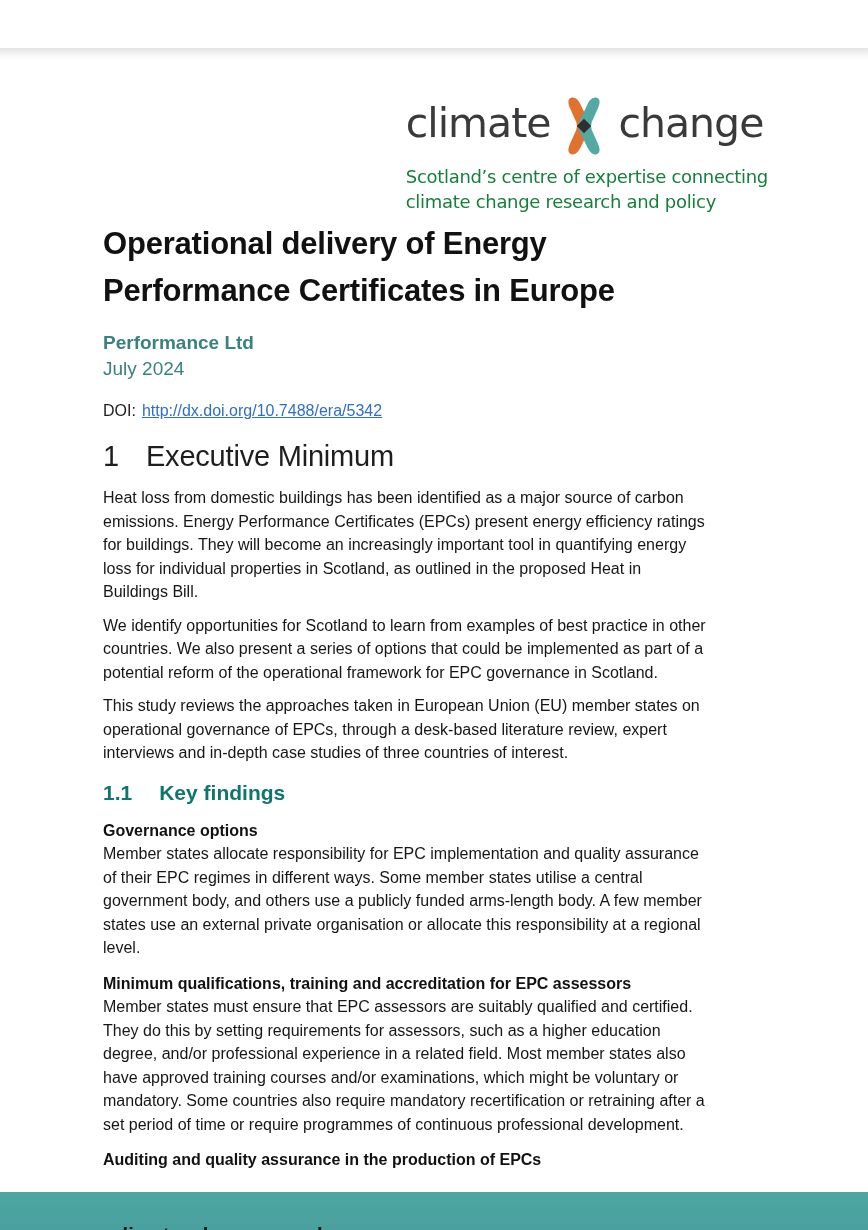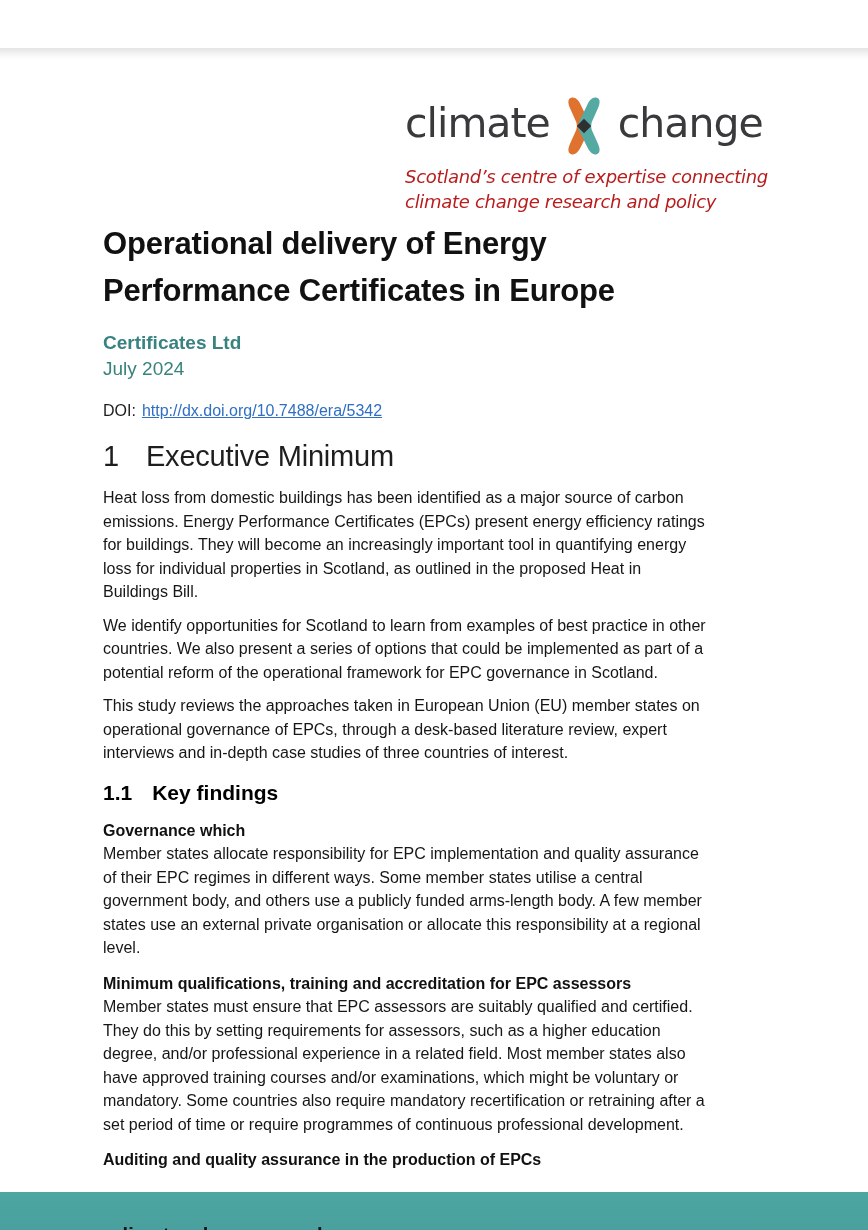--- a/index.html
+++ b/index.html
@@ -34,22 +34,21 @@
     color: #3a3a3c;
     line-height: 1;
   }
   .logo-x { width: 64px; height: 62px; margin: 0 2px; position: relative; top: 3px; }
   .tagline {
     margin-top: 10px;
     font-family: "DejaVu Sans", sans-serif;
     font-size: 18px;
     line-height: 25px;
     letter-spacing: -0.3px;
-    color: #b91c1c;
-    font-style: italic;
+    color: #15803d;
   }
   
   .content {
     padding: 0 85px 0 103px;
     width: 795px;
     height: 1140px;
     overflow: hidden;
   }
   h1.report-title {
     margin-top: 160px;
@@ -89,25 +88,25 @@
     margin-top: 10px;
     max-width: 678px;
     font-size: 16px;
     line-height: 23.5px;
     color: #161616;
   }
   p.body-para.first { margin-top: 12px; }
   h3.subsec-heading {
     margin-top: 14px;
     display: flex;
-    gap: 20px;
+    gap: 27px;
     font-size: 21px;
     line-height: 28px;
     font-weight: bold;
-    color: #000000;
+    color: #0f766e;
   }
   .finding { margin-top: 12px; max-width: 678px; }
   .finding-heading {
     font-size: 16px;
     line-height: 23.5px;
     font-weight: bold;
     color: #111111;
   }
   .finding-body {
     font-size: 16px;
@@ -152,21 +151,21 @@
     <div class="tagline">
       <div>Scotland’s centre of expertise connecting</div>
       <div>climate change research and policy</div>
     </div>
   </header>
 
   <main class="content">
     <h1 class="report-title">Operational delivery of Energy Performance Certificates in Europe</h1>
 
     <div class="authors-block">
-      <div class="org">Certificates Ltd</div>
+      <div class="org">Performance Ltd</div>
       <div>July 2024</div>
     </div>
 
     <p class="doi-line">
       <span class="doi-label">DOI:</span><a class="doi-link" href="#">http://dx.doi.org/10.7488/era/5342</a>
     </p>
 
     <h2 class="sec-heading">
       <span>1</span>
       <span>Executive Minimum</span>
@@ -175,21 +174,21 @@
     <p class="body-para first">Heat loss from domestic buildings has been identified as a major source of carbon emissions. Energy Performance Certificates (EPCs) present energy efficiency ratings for buildings. They will become an increasingly important tool in quantifying energy loss for individual properties in Scotland, as outlined in the proposed Heat in Buildings Bill.</p>
     <p class="body-para">We identify opportunities for Scotland to learn from examples of best practice in other countries. We also present a series of options that could be implemented as part of a potential reform of the operational framework for EPC governance in Scotland.</p>
     <p class="body-para">This study reviews the approaches taken in European Union (EU) member states on operational governance of EPCs, through a desk-based literature review, expert interviews and in-depth case studies of three countries of interest.</p>
 
     <h3 class="subsec-heading">
       <span>1.1</span>
       <span>Key findings</span>
     </h3>
 
     <div class="finding">
-      <div class="finding-heading">Governance which</div>
+      <div class="finding-heading">Governance options</div>
       <div class="finding-body">Member states allocate responsibility for EPC implementation and quality assurance of their EPC regimes in different ways. Some member states utilise a central government body, and others use a publicly funded arms-length body. A few member states use an external private organisation or allocate this responsibility at a regional level.</div>
     </div>
 
     <div class="finding">
       <div class="finding-heading">Minimum qualifications, training and accreditation for EPC assessors</div>
       <div class="finding-body">Member states must ensure that EPC assessors are suitably qualified and certified. They do this by setting requirements for assessors, such as a higher education degree, and/or professional experience in a related field. Most member states also have approved training courses and/or examinations, which might be voluntary or mandatory. Some countries also require mandatory recertification or retraining after a set period of time or require programmes of continuous professional development.</div>
     </div>
 
     <div class="finding">
       <div class="finding-heading">Auditing and quality assurance in the production of EPCs</div>

